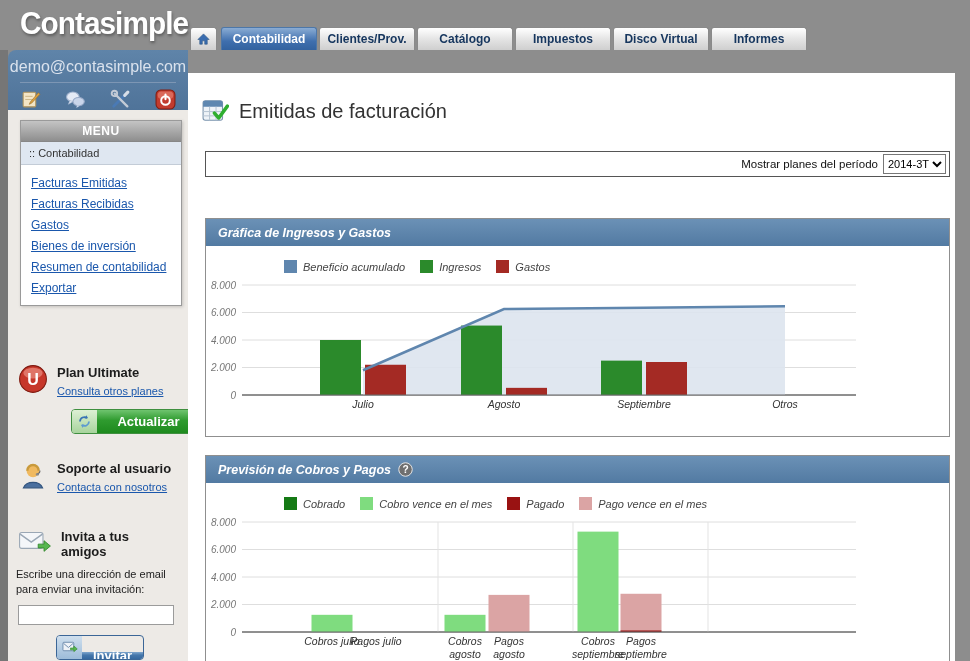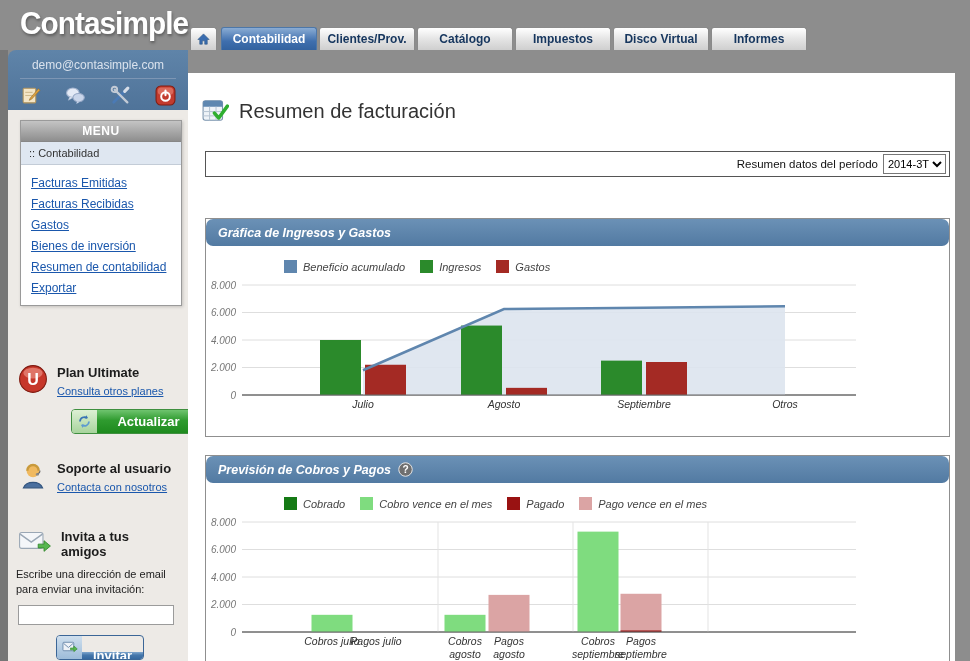--- a/index.html
+++ b/index.html
@@ -22,21 +22,21 @@
 
   
   .breadcrumb{position:absolute;left:188px;top:50px;width:767px;height:23px;background:#54779c;
         border-top-right-radius:7px;color:#fff;font-size:11px;line-height:23px;padding-left:10px;
         box-sizing:border-box;white-space:nowrap;}
   .breadcrumb a{color:#fff;}
 
   
   .side-top{position:absolute;left:8px;top:50px;width:180px;height:60px;
         background:linear-gradient(#5f84a9,#4f7399);border-top-left-radius:8px;}
-  .email{text-align:center;padding-top:8px;color:#dae2ed;font-size:12px;}
+  .email{text-align:center;padding-top:8px;color:#dae2ed;font-size:16px;}
   .side-div{margin:6px 12px 0;border-bottom:1px solid #7d96b4;}
   .side-icons{display:flex;justify-content:center;gap:24px;padding-top:6px;}
   .side-icons span{display:inline-block;width:21px;height:21px;cursor:pointer;}
 
   
   .sidebar{position:absolute;left:8px;top:110px;width:180px;height:551px;background:#edeae6;}
   .menu-box{position:absolute;left:12px;top:10px;width:160px;background:#fff;border:1px solid #9a9a9a;
         box-shadow:1px 1px 3px rgba(0,0,0,.18);}
   .menu-header{height:20px;background:linear-gradient(#c4c4c4,#8e8e8e);color:#fff;font-weight:bold;
         text-align:center;font-size:12px;line-height:20px;letter-spacing:.5px;border-bottom:1px solid #878787;}
@@ -65,21 +65,21 @@
   .page-title{font-size:20px;color:#333;}
   .period-bar{position:absolute;left:17px;top:78px;width:745px;height:26px;border:1px solid #555;
         box-sizing:border-box;display:flex;align-items:center;justify-content:flex-end;gap:5px;padding-right:3px;}
   .period-label{font-size:11.5px;color:#111;}
   .period-bar select{font-size:11px;height:20px;border:1px solid #777;background:#fff;}
 
   .panel{position:absolute;left:17px;width:745px;border:1px solid #8f8f8f;background:#fff;box-sizing:border-box;overflow:hidden;}
   #panel1{top:145px;height:219px;}
   #panel2{top:382px;height:279px;}
   .panel-header{height:27px;background:linear-gradient(#6b91b6,#527aa2);color:#fff;font-weight:bold;
-        font-style:italic;font-size:12.5px;display:flex;align-items:center;gap:7px;padding-left:12px;border-radius:7px;}
+        font-style:italic;font-size:12.5px;display:flex;align-items:center;gap:7px;padding-left:12px;}
   .legend{display:flex;gap:15px;margin:14px 0 0 78px;font-size:11px;font-style:italic;color:#444;align-items:center;}
   .legend-item{display:flex;align-items:center;}
   .legend-item .sw{width:13px;height:13px;display:inline-block;margin-right:6px;}
   .chart-svg{display:block;margin-top:8px;}
   text.ytick{fill:#777;font-size:10px;font-style:italic;text-anchor:end;}
   text.xlab{fill:#333;font-size:10.5px;font-style:italic;text-anchor:middle;}
 </style>
 </head>
 <body>
 
@@ -230,25 +230,25 @@
         <rect x="1" y="2.5" width="18" height="18" rx="2" fill="#eef3f8" stroke="#7a93ad"></rect>
         <path d="M1 8 h18 v-3.5 a2 2 0 0 0 -2 -2 h-14 a2 2 0 0 0 -2 2 z" fill="#5e87b0"></path>
         <g stroke="#b8c6d4" stroke-width="1">
             <line x1="1" y1="12.5" x2="19" y2="12.5"></line>
             <line x1="1" y1="16.5" x2="19" y2="16.5"></line>
             <line x1="7" y1="8" x2="7" y2="20.5"></line>
             <line x1="13" y1="8" x2="13" y2="20.5"></line>
           </g>
         <path d="M11.5 14 L15.5 18.5 L23.5 7.5" stroke="#2fae2f" stroke-width="3.2" fill="none" stroke-linecap="round" stroke-linejoin="round"></path>
       </svg>
-      <span class="page-title">Resumen de facturación</span>
+      <span class="page-title">Emitidas de facturación</span>
     </div>
 
     <div class="period-bar">
-      <span class="period-label">Resumen datos del período</span>
+      <span class="period-label">Mostrar planes del período</span>
       <select id="period-select"><option>2014-3T</option></select>
     </div>
 
     <div class="panel" id="panel1">
       <div class="panel-header">
         <span>Gráfica de Ingresos y Gastos</span>
       </div>
       <div class="legend" id="legend1">
           <span class="legend-item">
             <span class="sw" style="background: rgb(95, 134, 174);"></span>

